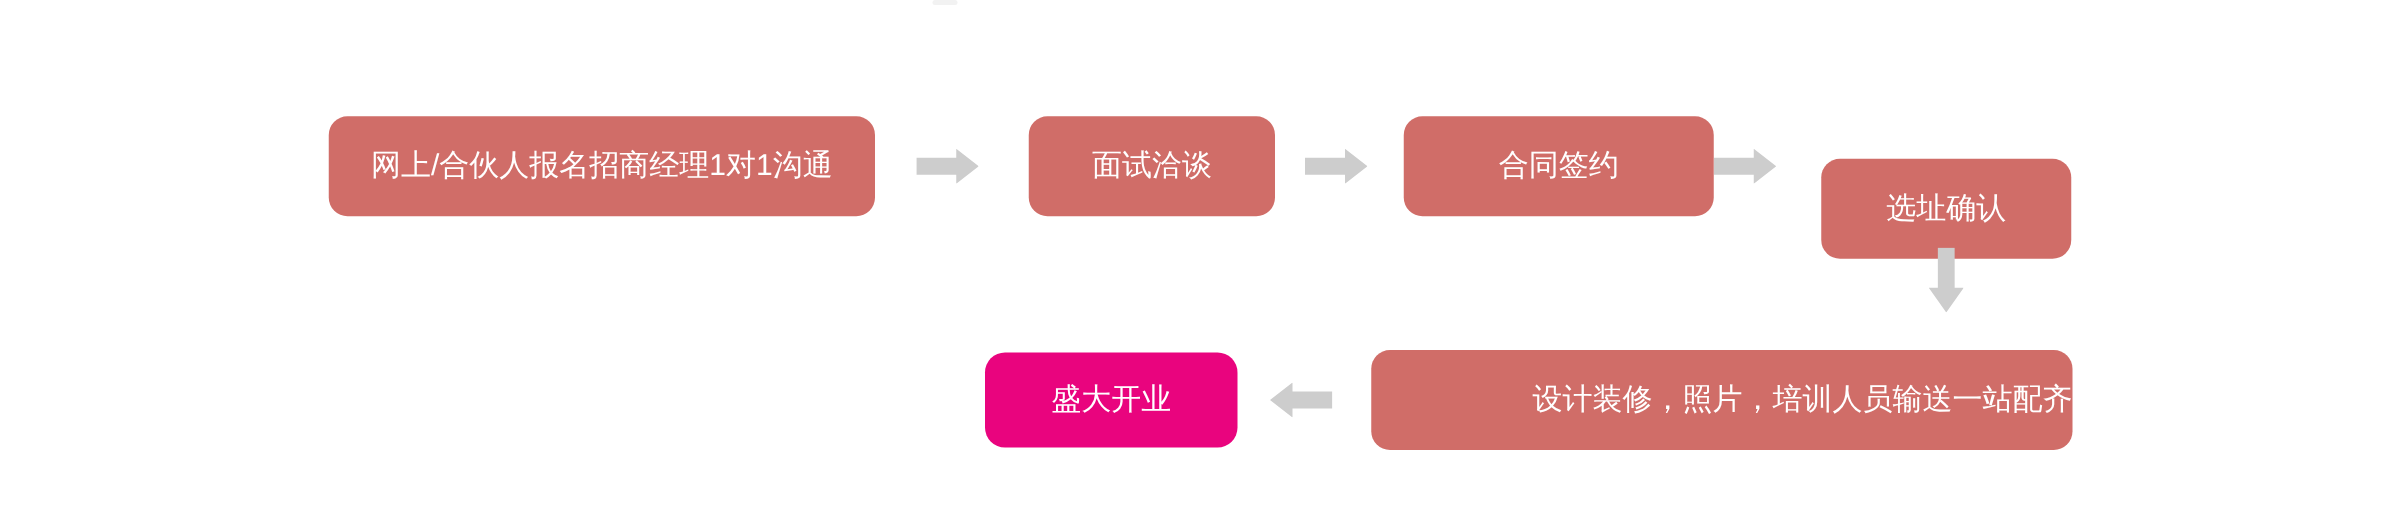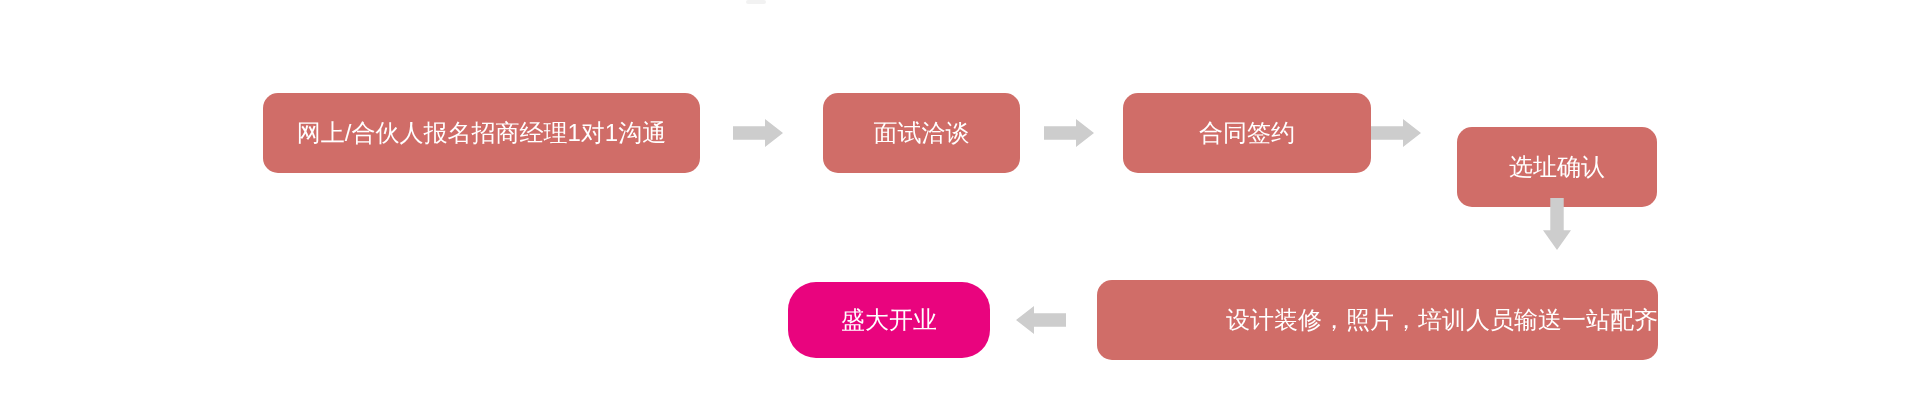--- a/index.html
+++ b/index.html
@@ -34,21 +34,21 @@
     align-items: center;
     justify-content: center;
     font-size: 24px;
     line-height: 1;
     white-space: nowrap;
     text-align: center;
   }
   .step.final {
     background: #e9047e;
     height: 76px;
-    border-radius: 28px;
+    border-radius: 16px;
   }
   .arrow {
     position: absolute;
     background: #cdcdcd;
   }
   .arrow-right {
     width: 50px;
     height: 28px;
     clip-path: polygon(0% 26%, 64% 26%, 64% 0%, 100% 50%, 64% 100%, 64% 74%, 0% 74%);
   }

